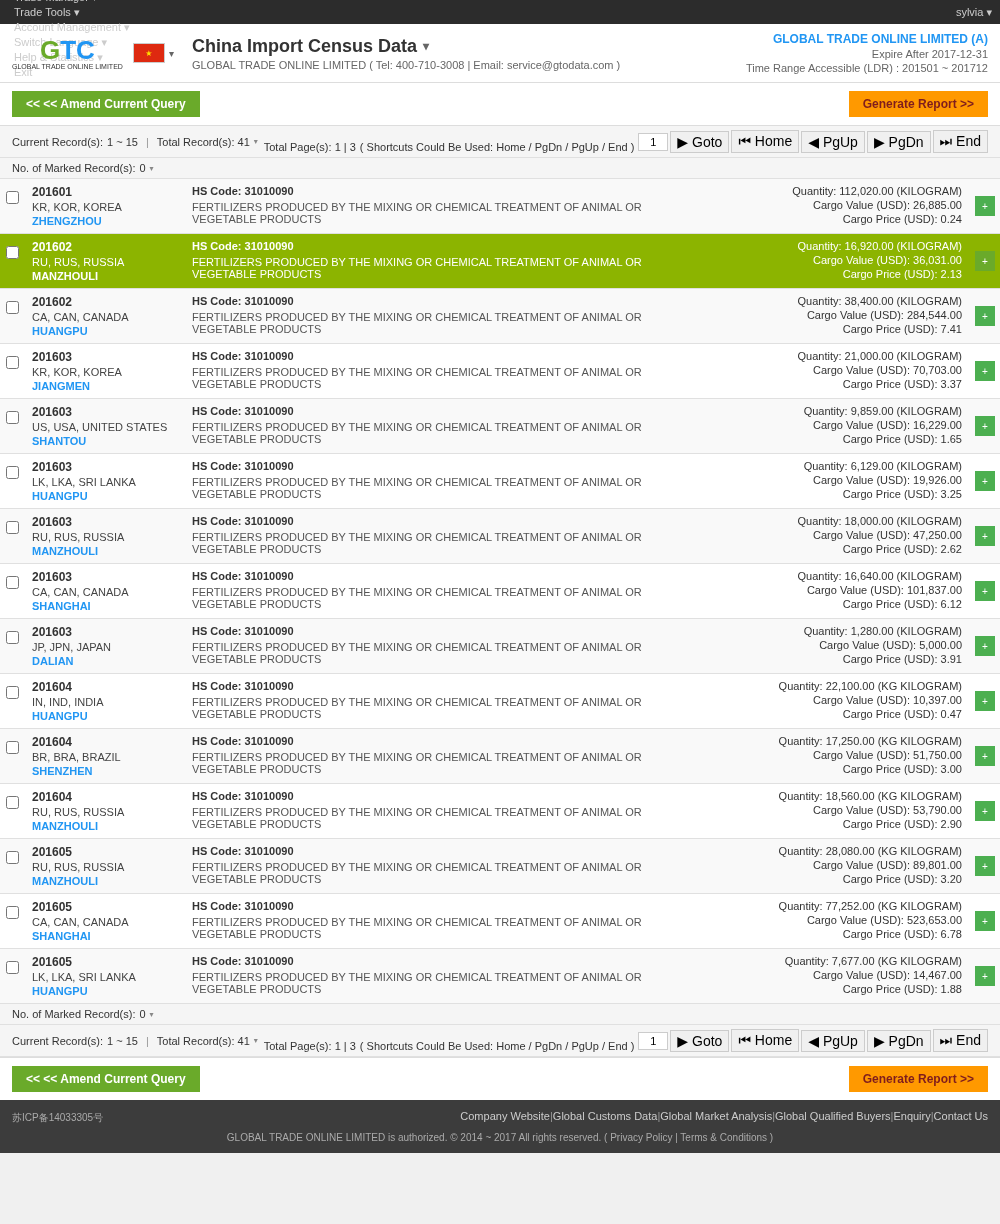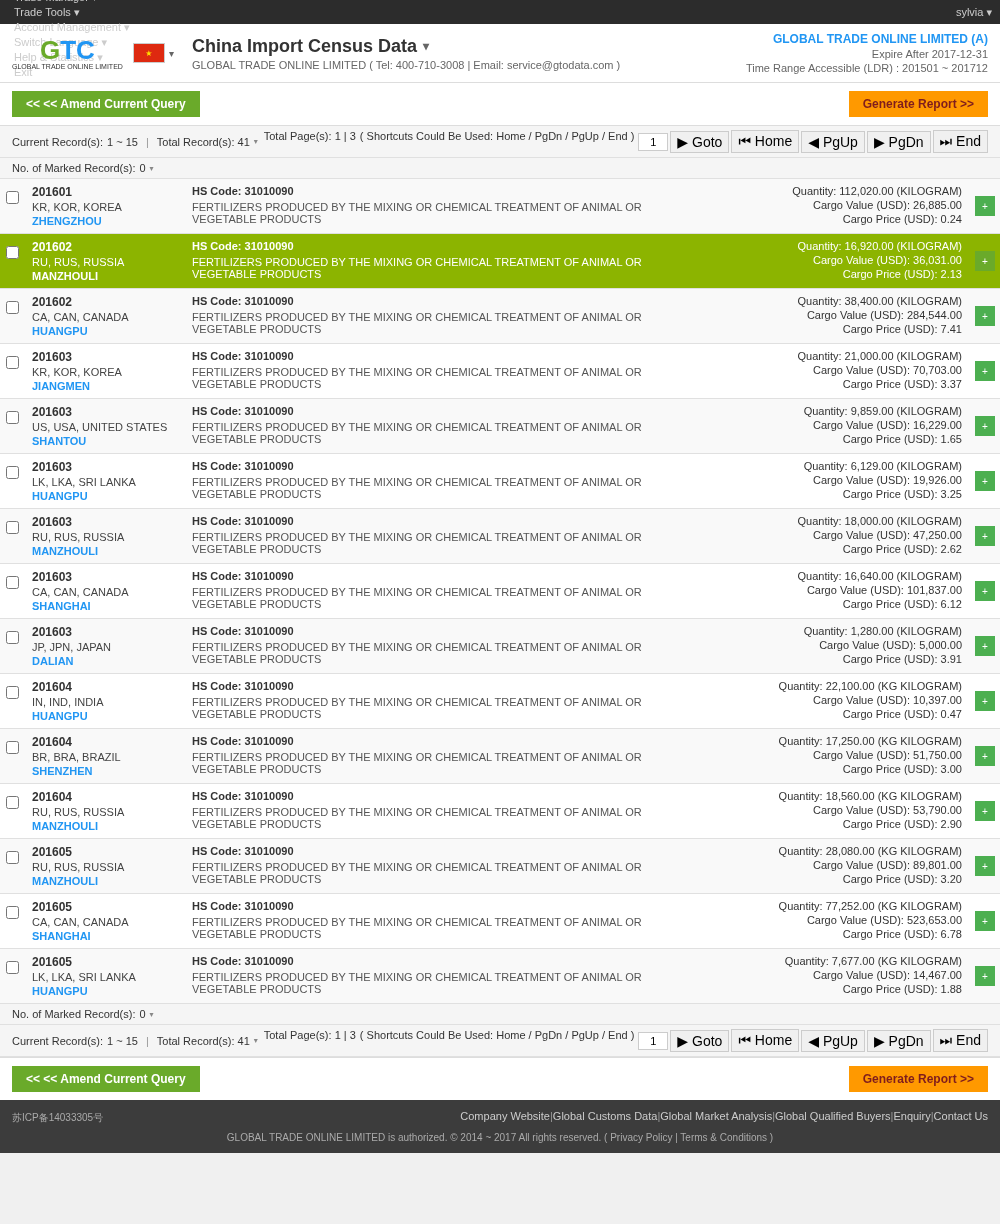--- a/index.html
+++ b/index.html
@@ -28,21 +28,21 @@
 
     
     .toolbar { background: #fff; padding: 8px 12px; border-bottom: 1px solid #ddd; display: flex; justify-content: space-between; align-items: center; }
     .btn-amend { background: #6aaa2a; color: #fff; border: none; padding: 6px 14px; cursor: pointer; font-size: 12px; font-weight: bold; text-align: center; }
     .btn-amend:before { content: "<< "; }
     .btn-generate { background: #f90; color: #7f1d1d; border: none; padding: 6px 14px; cursor: pointer; font-size: 12px; font-weight: bold; text-align: right; }
 
     
     .records-bar { background: #f5f5f5; padding: 4px 12px; display: flex; justify-content: space-between; align-items: center; border-bottom: 1px solid #e0e0e0; }
     .records-left { display: flex; align-items: center; gap: 4px; font-size: 11px; }
-    .records-right { display: flex; align-items: flex-start; gap: 4px; font-size: 11px; }
+    .records-right { display: flex; align-items: flex-end; gap: 4px; font-size: 11px; }
     .page-nav { display: flex; align-items: center; gap: 2px; }
     .page-input { width: 30px; text-align: center; border: 1px solid #ccc; padding: 2px; font-size: 11px; }
     .page-btn { background: #f0f0f0; border: 1px solid #ccc; padding: 2px 6px; cursor: pointer; font-size: 14px; }
 
     
     .marked-bar { background: #f5f5f5; padding: 4px 12px; border-bottom: 1px solid #e0e0e0; display: flex; align-items: center; gap: 4px; font-size: 11px; }
 
     
     .data-table { width: 100%; border-collapse: collapse; }
     .data-row { border-bottom: 1px solid #e0e0e0; }

